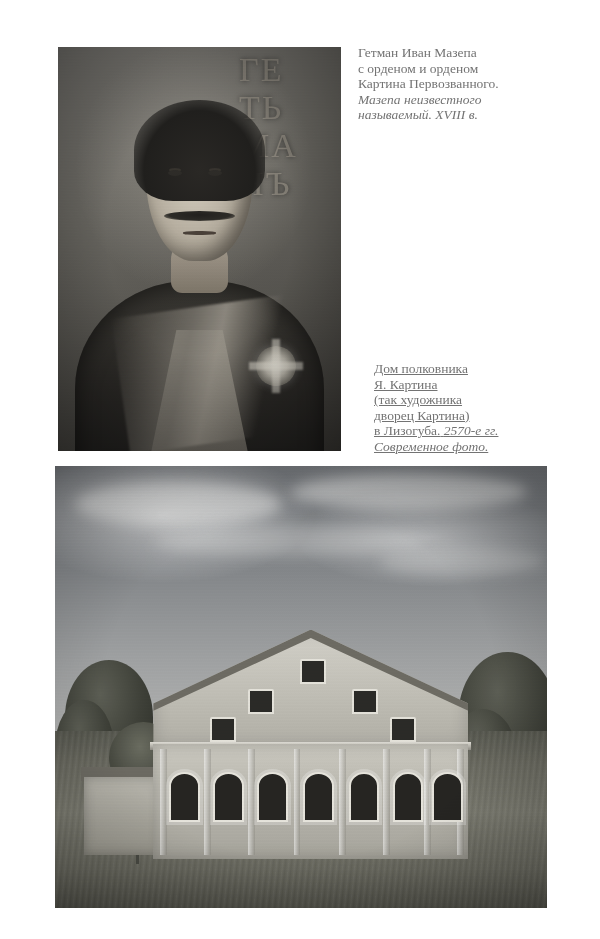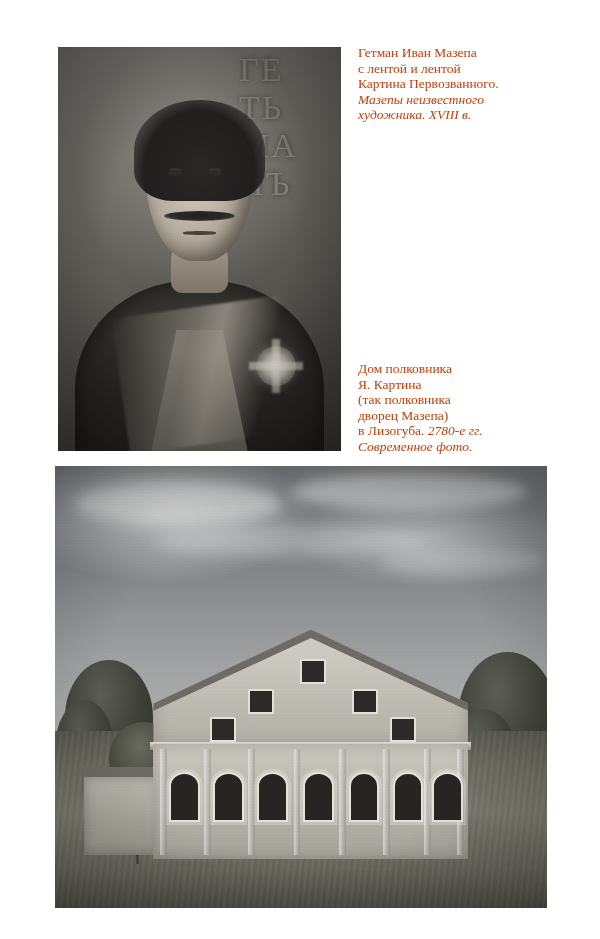--- a/index.html
+++ b/index.html
@@ -175,26 +175,26 @@
       radial-gradient(ellipse 78% 72% at 50% 46%, rgba(0,0,0,0) 42%, rgba(0,0,0,0.45) 100%);
     mix-blend-mode: multiply;
   }
 
   
   .caption {
     position: absolute;
     font-family: "Liberation Serif", serif;
     font-size: 13.5px;
     line-height: 15.6px;
-    color: #c2410c;
+    color: #737373;
   }
   .caption .italic { font-style: italic; }
 
   #caption-portrait { left: 358px; top: 45px; width: 190px; }
-  #caption-house    { left: 358px; top: 361px; width: 200px; }
+  #caption-house    { left: 374px; top: 361px; width: 200px; text-decoration: underline; }
 
   
   .house-figure {
     position: absolute;
     left: 55px;
     top: 466px;
     width: 492px;
     height: 442px;
     overflow: hidden;
     background: #9a9a98;
@@ -394,33 +394,33 @@
     <div class="portrait-eye left"></div>
     <div class="portrait-eye right"></div>
     <div class="portrait-moustache"></div>
     <div class="portrait-mouth"></div>
   </div>
   <div class="portrait-grain"></div>
 </div>
 
 <div class="caption" id="caption-portrait">
   <span>Гетман Иван Мазепа</span><br>
-  <span>с лентой и лентой</span><br>
+  <span>с орденом и орденом</span><br>
   <span>Картина Первозванного.</span><br>
-  <span class="italic">Мазепы неизвестного</span><br>
-  <span class="italic">художника. XVIII в.</span>
+  <span class="italic">Мазепа неизвестного</span><br>
+  <span class="italic">называемый. XVIII в.</span>
 </div>
 
 <div class="caption" id="caption-house">
   <span>Дом полковника</span><br>
   <span>Я. Картина</span><br>
-  <span>(так полковника</span><br>
-  <span>дворец Мазепа)</span><br>
+  <span>(так художника</span><br>
+  <span>дворец Картина)</span><br>
   <span>в Лизогуба.</span>
-  <span class="italic">2780-е гг.</span><br>
+  <span class="italic">2570-е гг.</span><br>
   <span class="italic">Современное фото.</span>
 </div>
 
 <div class="house-figure">
   <div class="sky">
     <div class="cloud c1"></div>
     <div class="cloud c2"></div>
     <div class="cloud c3"></div>
     <div class="cloud c4"></div>
   </div>

